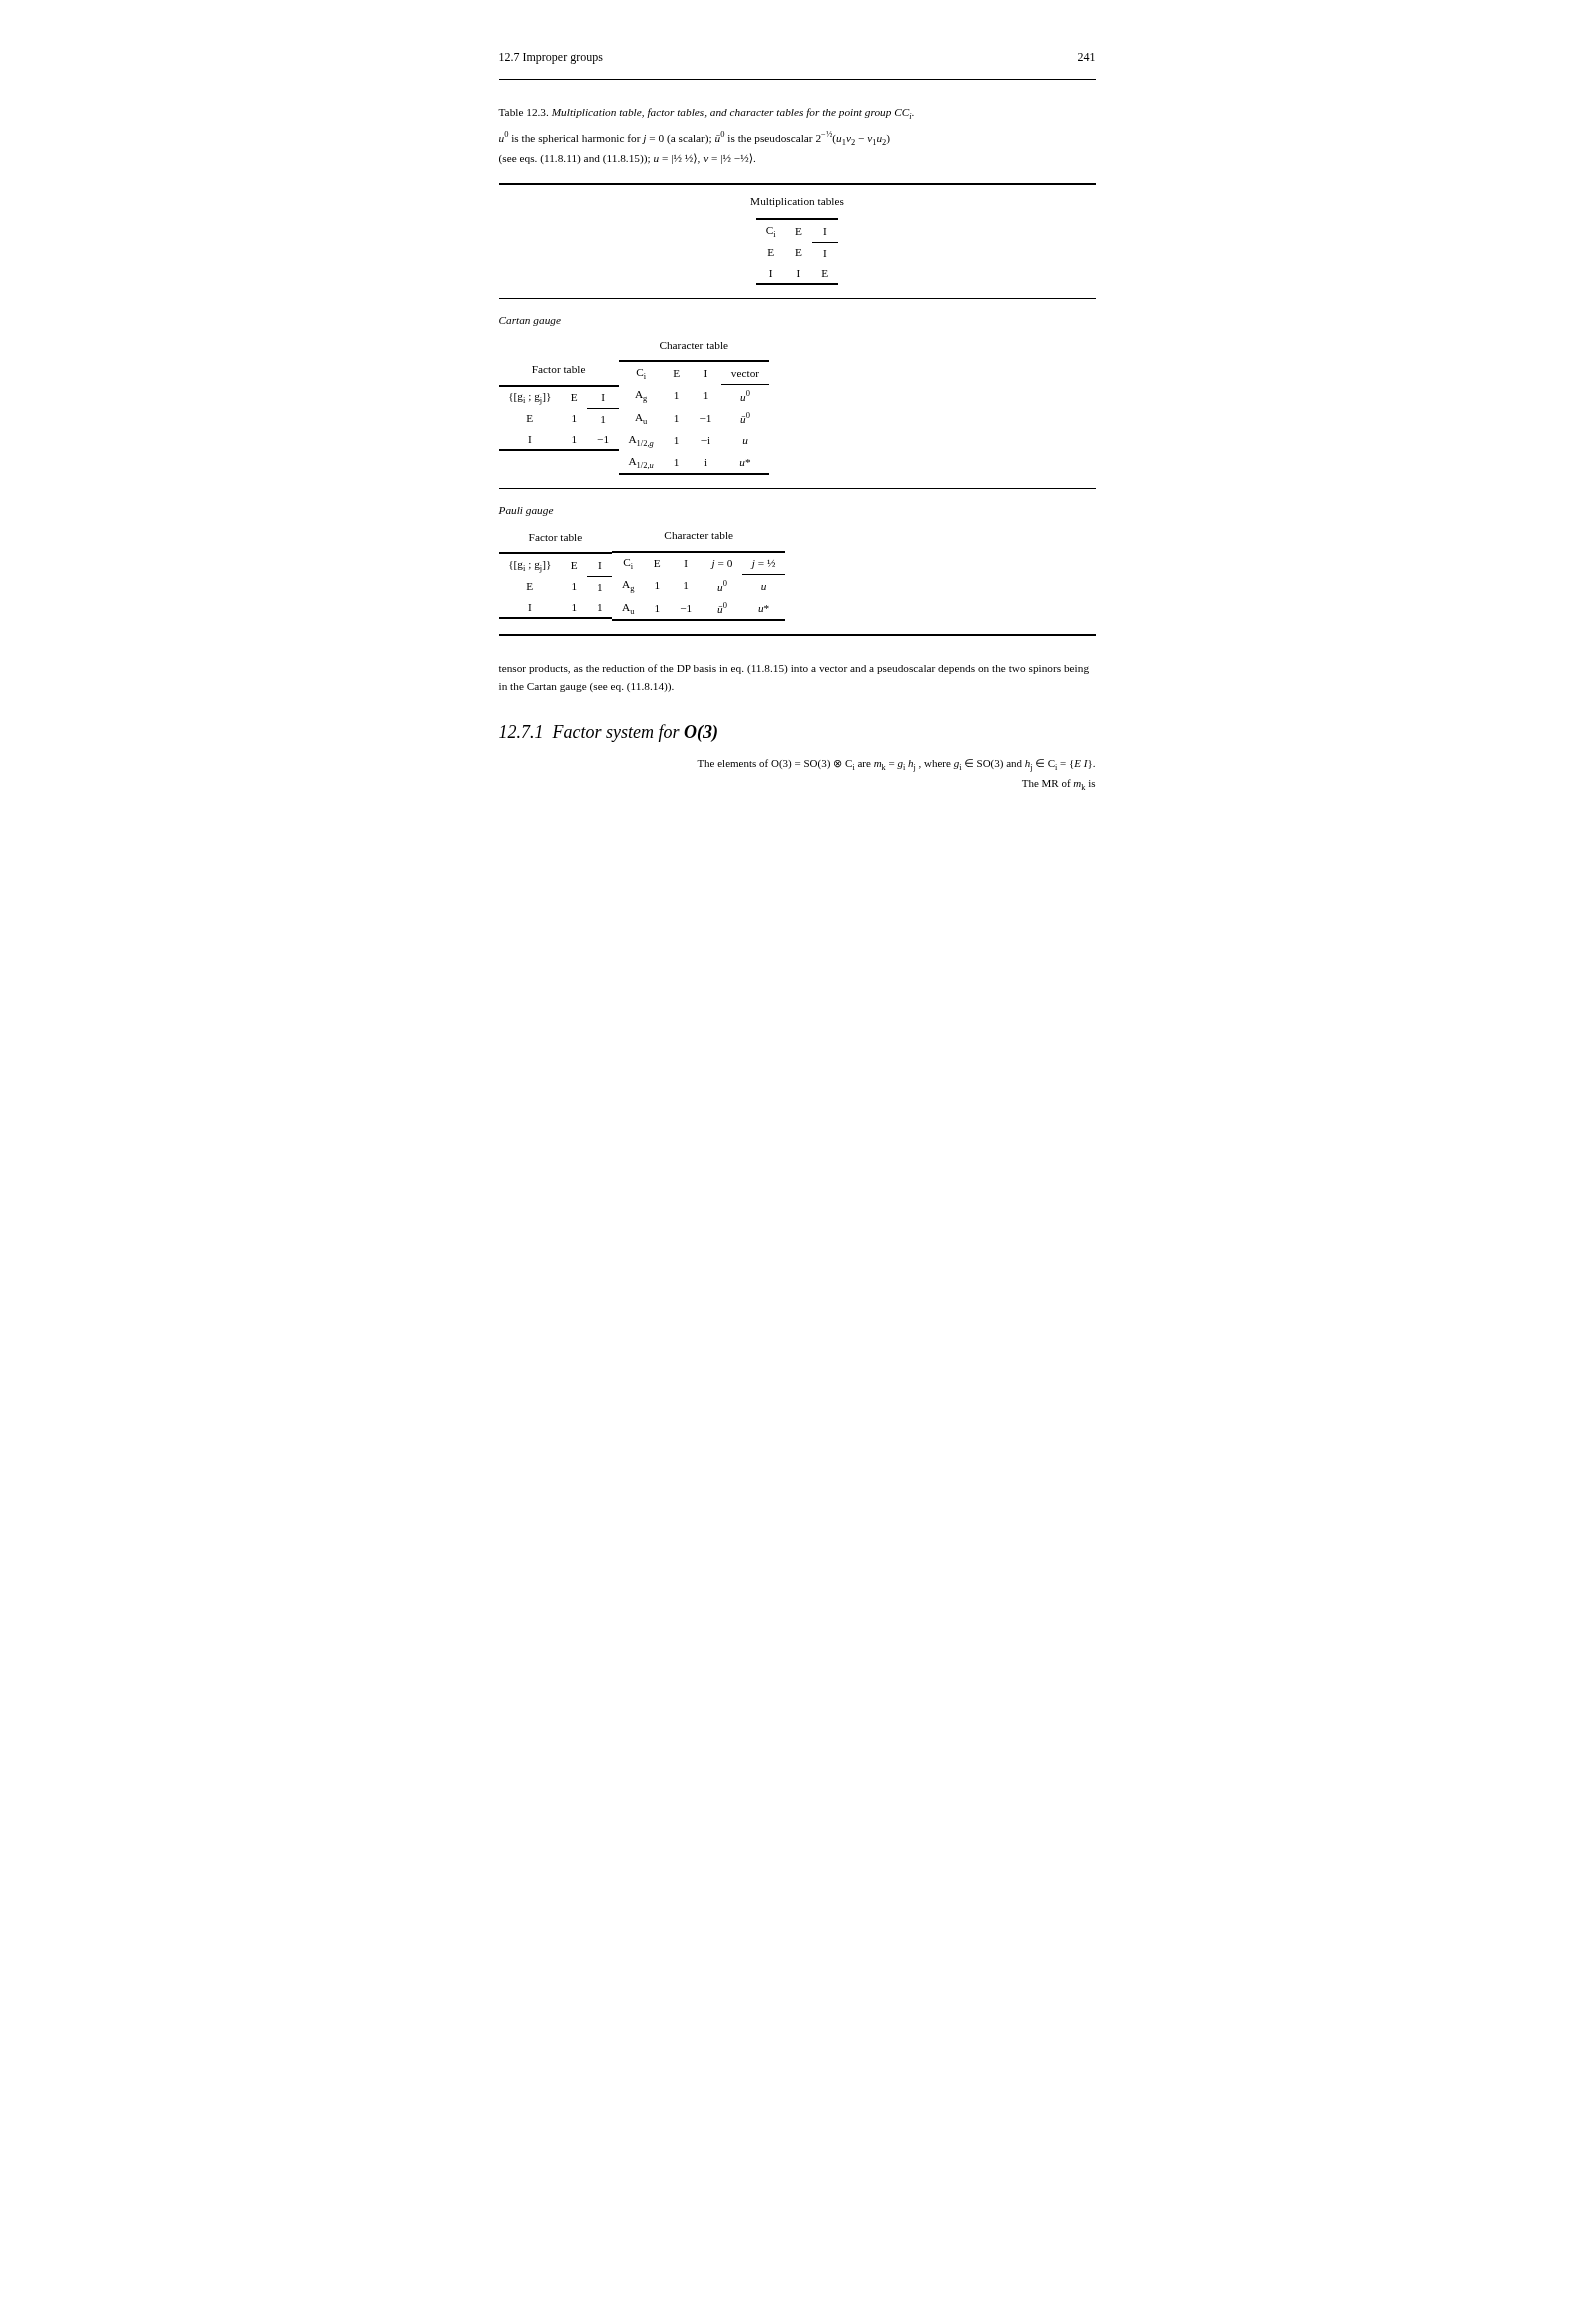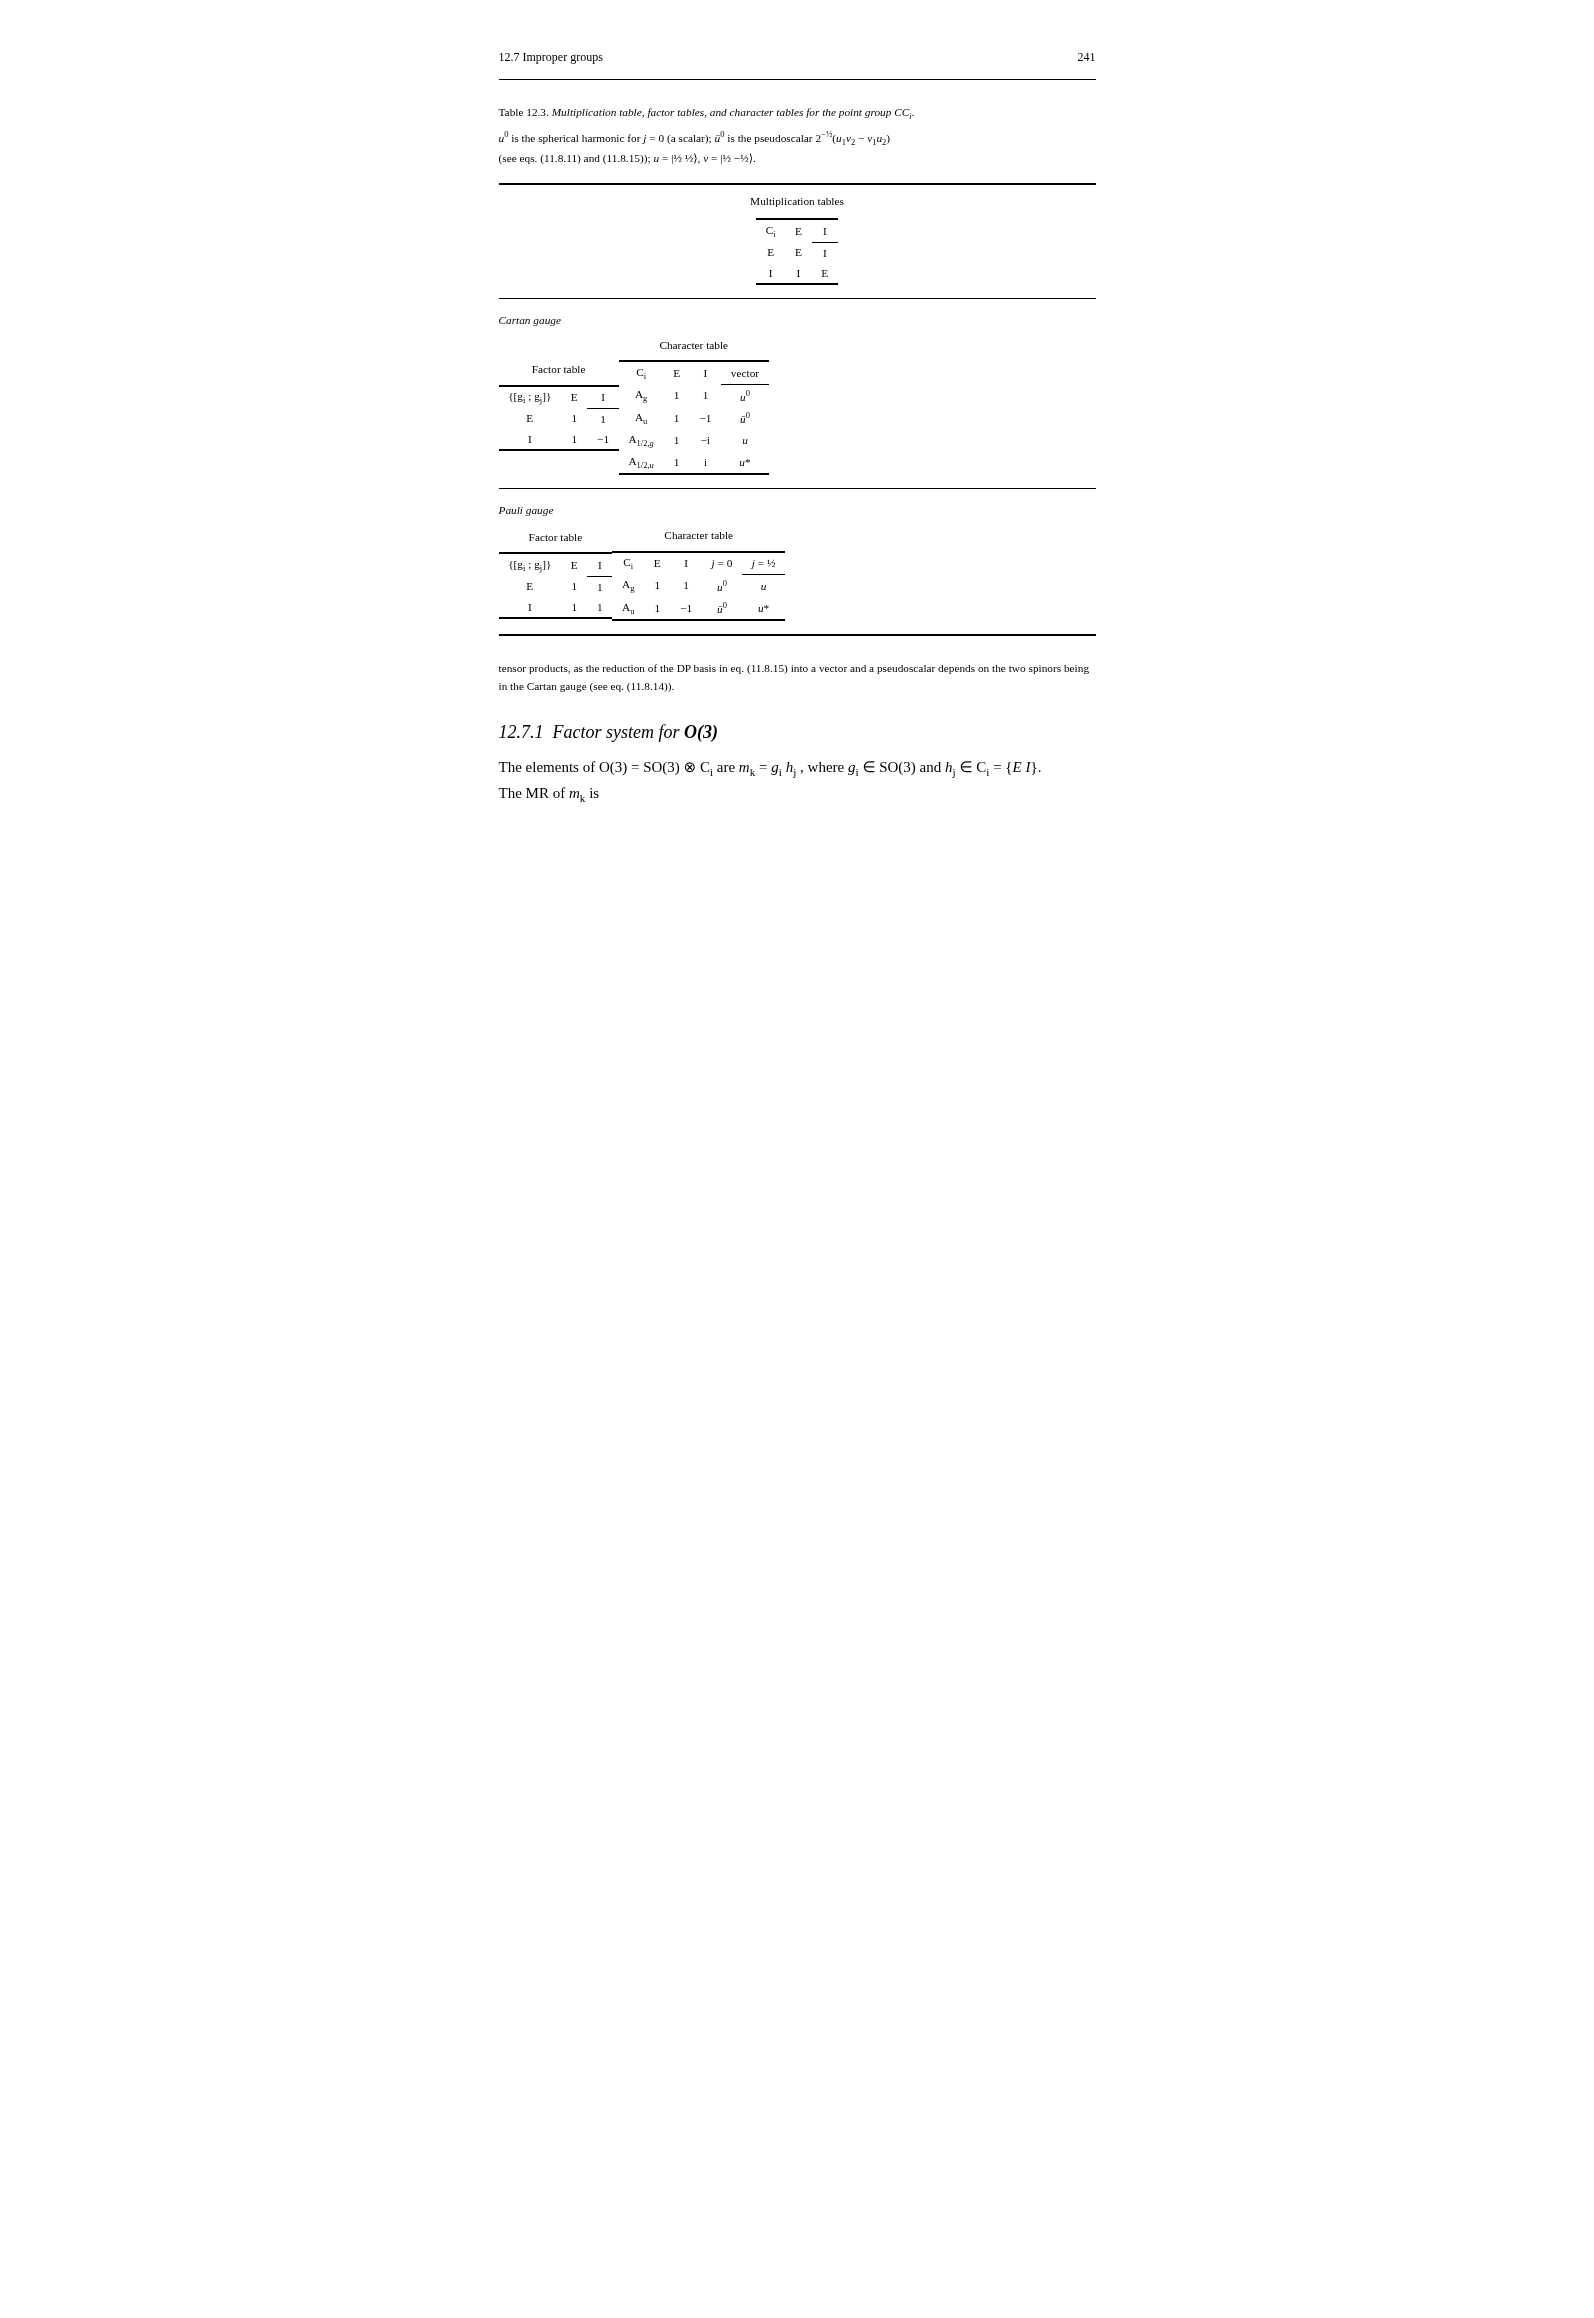--- a/index.html
+++ b/index.html
@@ -115,22 +115,23 @@
     
     .section-heading {
       font-style: italic;
       font-size: 18px;
       margin-bottom: 9.7px;
       margin-top: 24px;
     }
     .section-heading strong { font-weight: bold; }
 
     .section-body-text {
-      font-size: 15px;
+      font-size: 11px;
       line-height: 1.6;
+      text-align: right;
     }
 
     
     .section-divider {
       border: none;
       border-top: 0.8px solid #000;
       margin: 0;
     }
   </style>
 </head>

